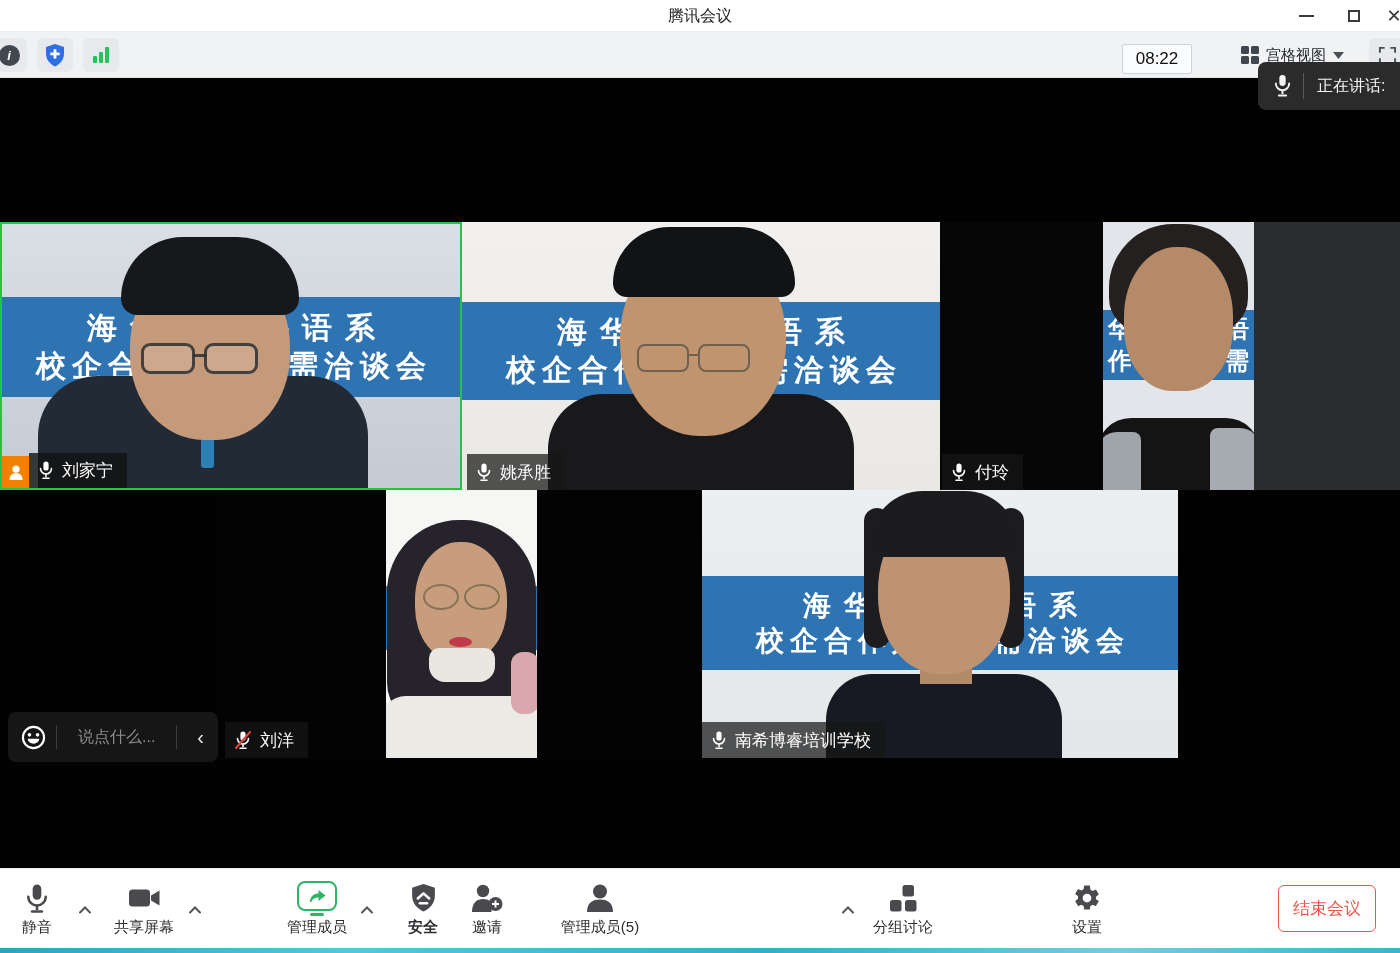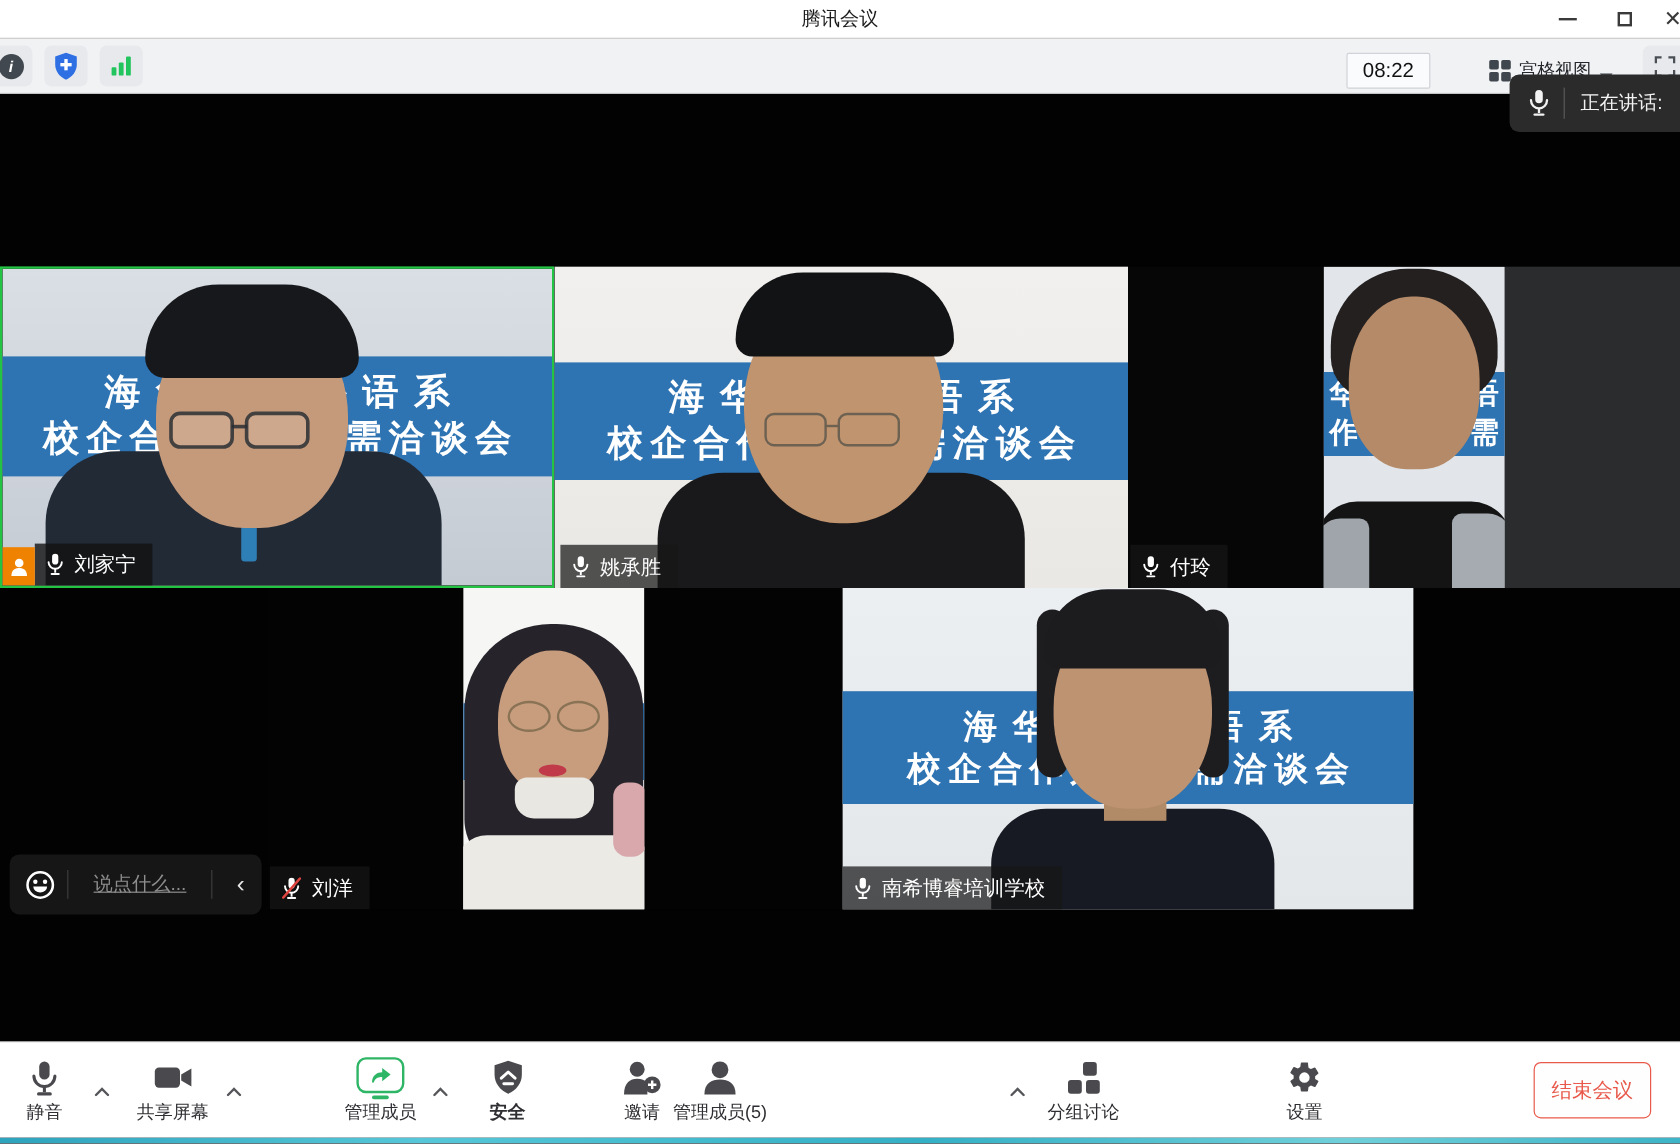--- a/index.html
+++ b/index.html
@@ -18,21 +18,21 @@
 
   
   .topbar { position:absolute; top:32px; left:0; width:100%; height:46px; background:#f1f2f4; border-bottom:1px solid #e3e4e6; z-index:35; }
   .tb-box { position:absolute; top:6px; width:36px; height:34px; background:#e7e9ec; border-radius:6px; display:flex; align-items:center; justify-content:center; }
   .tb-box.info { left:-9px; } .tb-box.shield { left:37px; } .tb-box.signal { left:83px; } .tb-box.fullscr { left:1369px; }
   .info-circle { width:21px; height:21px; border-radius:50%; background:#42484f; color:#fff; font-size:13px; font-weight:bold; display:flex; align-items:center; justify-content:center; font-style:italic; }
   .sigbars { display:flex; align-items:flex-end; gap:2px; height:16px; }
   .sigbars i { display:block; width:4px; background:#21c45d; border-radius:1px; }
   .sigbars i:nth-child(1){height:7px;} .sigbars i:nth-child(2){height:11px;} .sigbars i:nth-child(3){height:16px;}
   .timerbox { position:absolute; left:1122px; top:12px; width:70px; height:30px; background:#fafbfc; border:1px solid #cfd2d6; border-radius:2px; display:flex; align-items:center; justify-content:center; font-size:17px; color:#111; }
-  .viewmode { position:absolute; left:1216px; top:10px; height:26px; display:flex; align-items:flex-end; gap:7px; cursor:pointer;padding-left:25px; }
+  .viewmode { position:absolute; left:1216px; top:10px; height:26px; display:flex; align-items:center; gap:7px; cursor:pointer;padding-left:25px; }
   .gridico { display:grid; grid-template-columns:8px 8px; grid-template-rows:8px 8px; gap:2px; }
   .gridico i { background:#40464e; border-radius:1.5px; }
   .viewmode .vm-label { font-size:15px; color:#23262a; }
   .fsico path { stroke:#4a4f55; stroke-width:2; fill:none; }
 
   
   .speakpanel { position:absolute; left:1258px; top:62px; width:230px; height:48px; background:#2b2b2b; border-radius:8px; display:flex; align-items:center; z-index:38; }
   .speakpanel .mic { margin-left:16px; }
   .speakpanel .vdiv { width:1px; height:26px; background:#5a5a5a; margin:0 13px 0 12px; }
   .speakpanel .sp-label { color:#f2f2f2; font-size:16px; white-space:nowrap; }
@@ -117,29 +117,29 @@
   
   .nametag { position:absolute; bottom:0; height:36px; display:flex; align-items:center; gap:9px; background:rgba(22,22,22,.72); color:#fff; font-size:17px; padding:0 14px 0 10px; z-index:5; white-space:nowrap; }
   .t1 .nametag { left:27px; height:35px; background:rgba(18,18,18,.8); }
   .t2 .nametag { left:5px;font-family:Liberation Mono, monospace; } .t3 .nametag { left:2px; } .t4 .nametag { left:2px; } .t5 .nametag { left:0; }
   .hostbadge { position:absolute; left:0; bottom:0; width:27px; height:32px; background:#ef8201; display:flex; align-items:center; justify-content:center; z-index:6; }
 
   
   .chatbar { position:absolute; left:8px; top:634px; width:210px; height:50px; background:#161616; border-radius:8px; display:flex; align-items:center; z-index:8; }
   .chatbar .emoji { margin-left:13px; cursor:pointer; display:flex; }
   .chatbar .cdiv { width:1px; height:24px; background:#3c3c3c; margin:0 10px; }
-  .chatbar .ph { flex:1; text-align:center; color:#8d8d8d; font-size:16px; cursor:text;text-decoration:underline; }
+  .chatbar .ph { flex:1; text-align:center; color:#8d8d8d; font-size:16px; cursor:text; }
   .chatbar .collapse { color:#e8e8e8; font-size:20px; margin:0 14px 0 10px; cursor:pointer; line-height:1; }
 
   
   .bottombar { position:absolute; top:868px; left:0; width:100%; height:80px; background:#ffffff; border-top:1px solid #ececec; z-index:36; }
   .tb-item { position:absolute; top:10px; width:120px; display:flex; flex-direction:column; align-items:center; cursor:pointer; }
   .tb-item .ico { height:38px; display:flex; align-items:center; justify-content:center; }
   .tb-item .lbl { font-size:15px; color:#2f2f33; margin-top:1px; white-space:nowrap; }
-  .i-mute{left:-23px;} .i-video{left:84px;} .i-share{left:257px;} .i-safe{left:363px;font-weight:bold;} .i-invite{left:475px;justify-content:center;}
+  .i-mute{left:-23px;} .i-video{left:84px;} .i-share{left:257px;} .i-safe{left:363px;font-weight:bold;} .i-invite{left:427px;justify-content:center;}
   .i-members{left:530px; width:140px;justify-content:center;} .i-chat{left:648px;} .i-record{left:738px;} .i-breakout{left:843px;}
   .i-apps{left:937px;} .i-settings{left:1027px;}
   .tb-caret { position:absolute; top:36px; cursor:pointer; }
   .c-mute{left:78px;} .c-video{left:188px;} .c-share{left:360px;} .c-record{left:841px;}
   .share-box { width:40px; height:30px; border:2px solid #2eb566; border-radius:8px; display:flex; align-items:center; justify-content:center; }
   .share-stand { width:14px; height:3px; background:#2eb566; border-radius:2px; margin-top:2px; }
   .share-wrap { display:flex; flex-direction:column; align-items:center; }
   .endbtn { position:absolute; left:1278px; top:16px; width:98px; height:47px; background:#fffefe; border:1px solid #e8594b; border-radius:6px; color:#e8594b; font-size:17px; display:flex; align-items:center; justify-content:center; cursor:pointer; }
 
   

